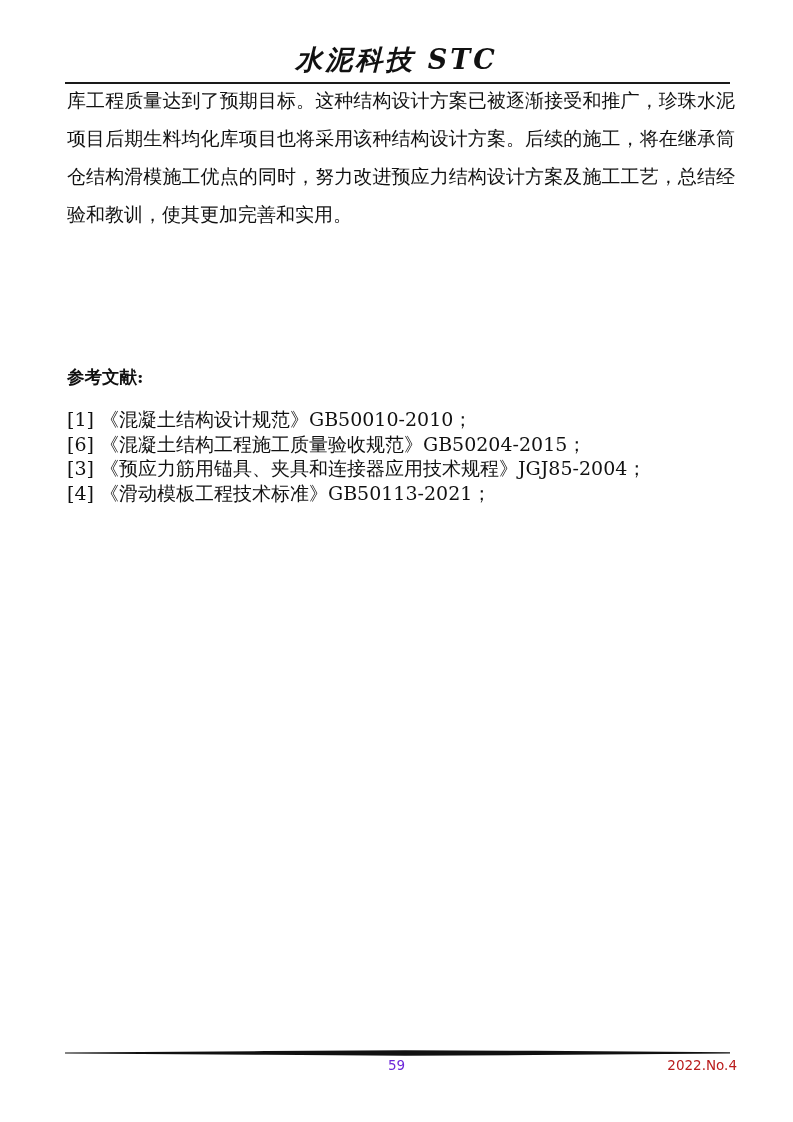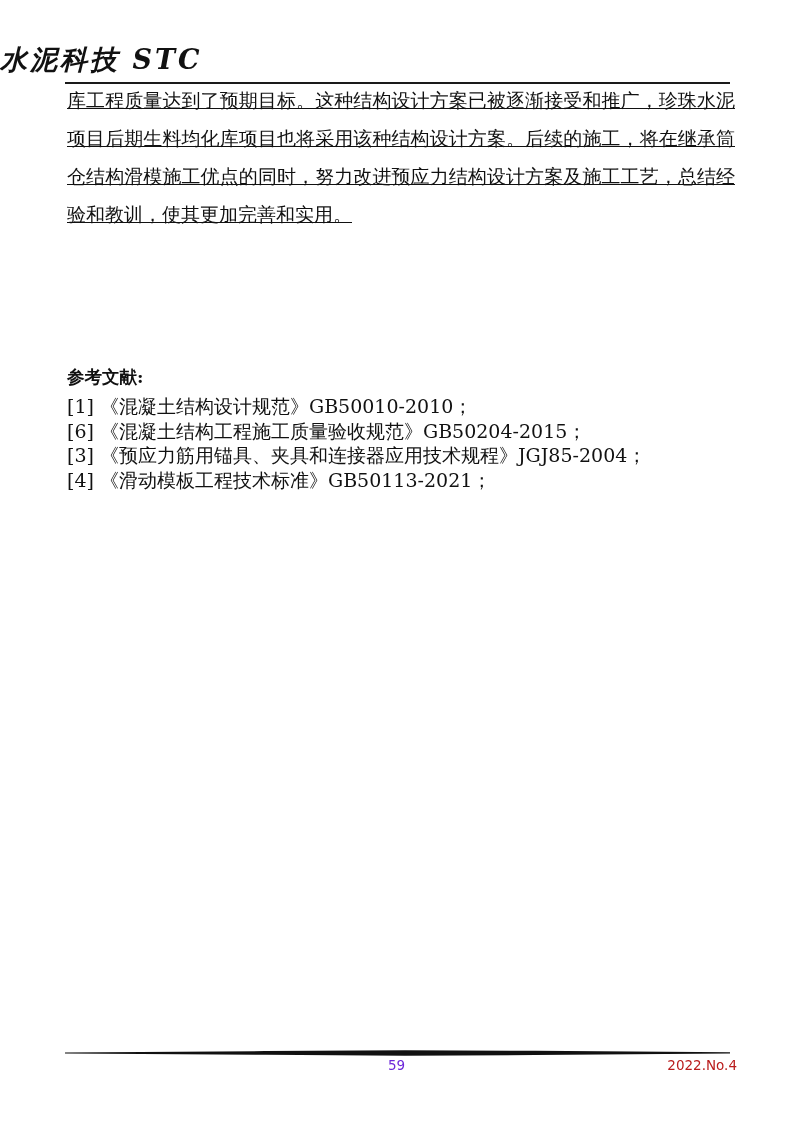--- a/index.html
+++ b/index.html
@@ -14,20 +14,21 @@
     background: #ffffff;
     overflow: hidden;
     font-family: "DejaVu Serif", "Liberation Serif", serif;
     color: #111111;
   }
   .header-title {
     position: absolute;
     top: 42px;
     left: 0;
     width: 100%;
+    text-align: center;
     font-size: 27px;
     font-weight: bold;
     font-style: italic;
     letter-spacing: 3px;
     color: #111111;
     font-family: "DejaVu Serif", "Liberation Serif", serif;
   }
   .header-rule {
     position: absolute;
     top: 82px;
@@ -40,33 +41,32 @@
     position: absolute;
     top: 81px;
     left: 67px;
     width: 668px;
     margin: 0;
     font-size: 19px;
     line-height: 38px;
     text-align: justify;
     text-justify: inter-ideograph;
     color: #111111;
-    text-decoration: underline;
   }
   .references {
     position: absolute;
     top: 366px;
     left: 67px;
     width: 668px;
   }
   .ref-heading {
     font-size: 17.5px;
     font-weight: bold;
     line-height: 22px;
-    margin-bottom: 6px;
+    margin-bottom: 19px;
     color: #111111;
   }
   .ref-item {
     font-size: 19px;
     line-height: 24.6px;
     color: #111111;
   }
   .footer-rule {
     position: absolute;
     top: 1050px;

